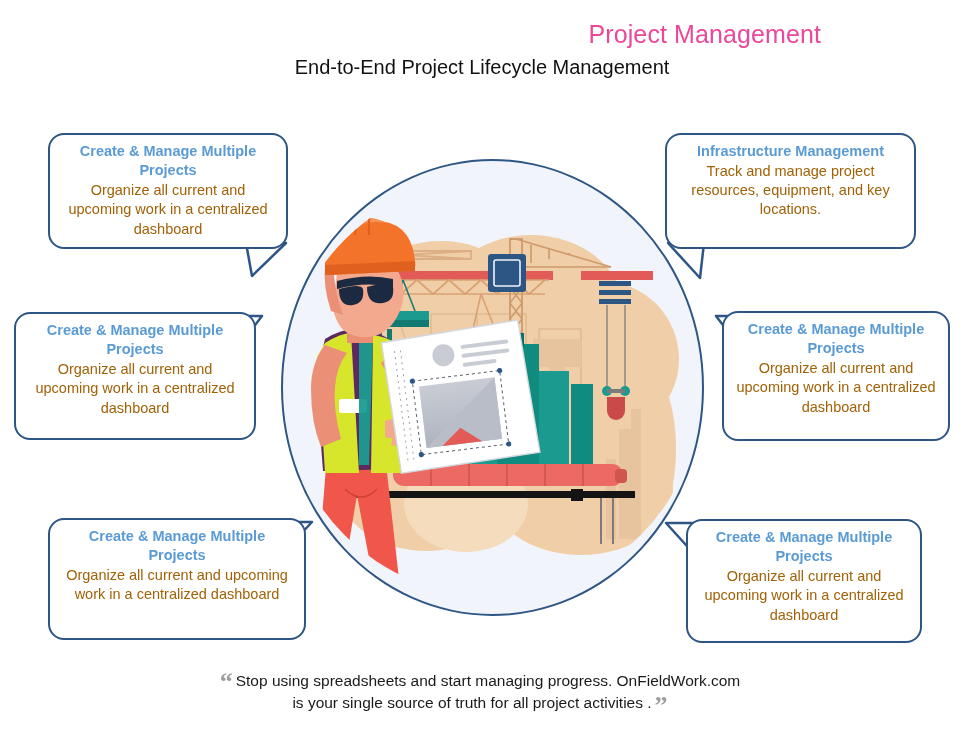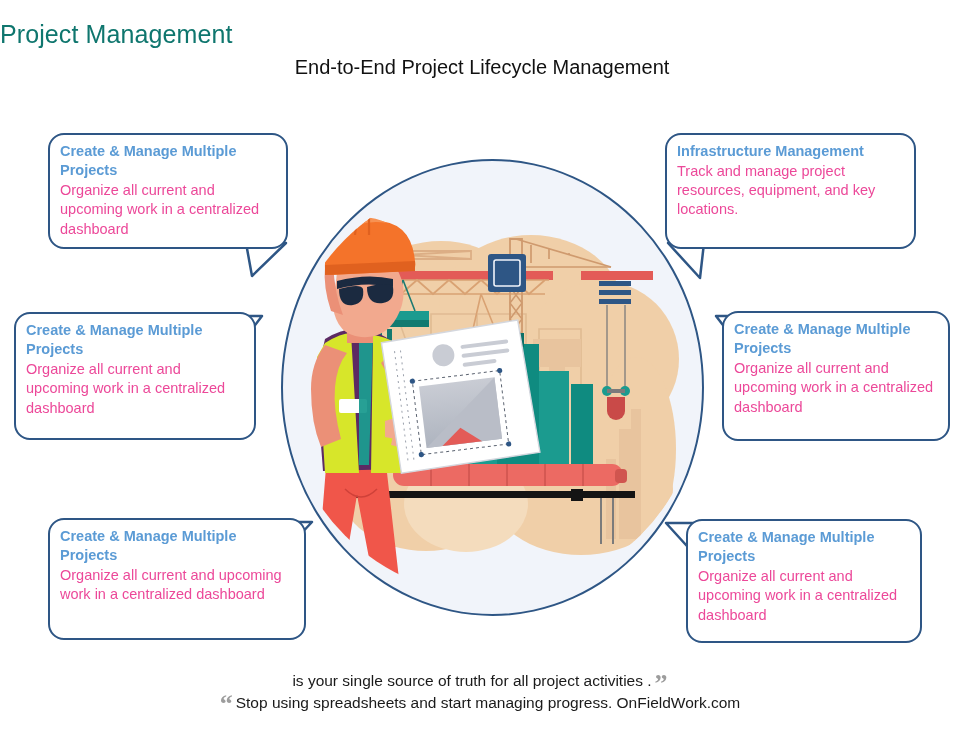--- a/index.html
+++ b/index.html
@@ -8,22 +8,22 @@
     background:#ffffff;
     font-family:"Liberation Sans", sans-serif;
     overflow:hidden;
     position:relative;
   }
   #stage{position:relative;width:964px;height:734px;}
 
   
   .title{
     position:absolute;left:0;top:20px;width:821px;
-    text-align:left;
-    font-size:25px;font-weight:400;color:#0f766e;
+    text-align:right;
+    font-size:25px;font-weight:400;color:#ec4899;
     letter-spacing:.1px;
   }
   .subtitle{
     position:absolute;left:0;top:56px;width:964px;
     text-align:center;
     font-size:20px;font-weight:400;color:#111111;
   }
 
   
   .circle-wrap{
@@ -38,32 +38,33 @@
   }
   .illus{position:absolute;left:0;top:0;width:423px;height:457px;}
 
   
   .callout{
     position:absolute;
     box-sizing:border-box;
     background:#ffffff;
     border:2.5px solid #2e5685;
     border-radius:16px;
+    text-align:center;
     padding:7px 10px 8px 10px;
     z-index:5;
   }
   .c-head{
     color:#5b9bd5;
     font-weight:bold;
     font-size:14.5px;
     line-height:1.32;
     margin:0 0 1px 0;
   }
   .c-body{
-    color:#ec4899;
+    color:#a16207;
     font-size:14.5px;
     line-height:1.32;
     margin:0;
   }
   .tail{position:absolute;z-index:4;overflow:visible;}
 
   
   #box-tl{left:48px; top:133px; width:240px;height:116px;}
   #box-tr{left:665px;top:133px; width:251px;height:116px;}
   #box-ml{left:14px; top:312px; width:242px;height:128px;}
@@ -347,17 +348,17 @@
     <p class="c-head">Create &amp; Manage Multiple Projects</p>
     <p class="c-body">Organize all current and upcoming work in a centralized dashboard</p>
   </div>
 
   <div class="callout" id="box-br">
     <p class="c-head">Create &amp; Manage Multiple Projects</p>
     <p class="c-body">Organize all current and upcoming work in a centralized dashboard</p>
   </div>
 
   <div class="quote-block">
+    <span class="quote-line"><span class="qmark open">“</span><span>Stop using spreadsheets and start managing progress. OnFieldWork.com</span></span>
     <span class="quote-line"><span>is your single source of truth for all project activities .</span><span class="qmark close">”</span></span>
-    <span class="quote-line"><span class="qmark open">“</span><span>Stop using spreadsheets and start managing progress. OnFieldWork.com</span></span>
   </div>
 
 </div>
 
 </body></html>

